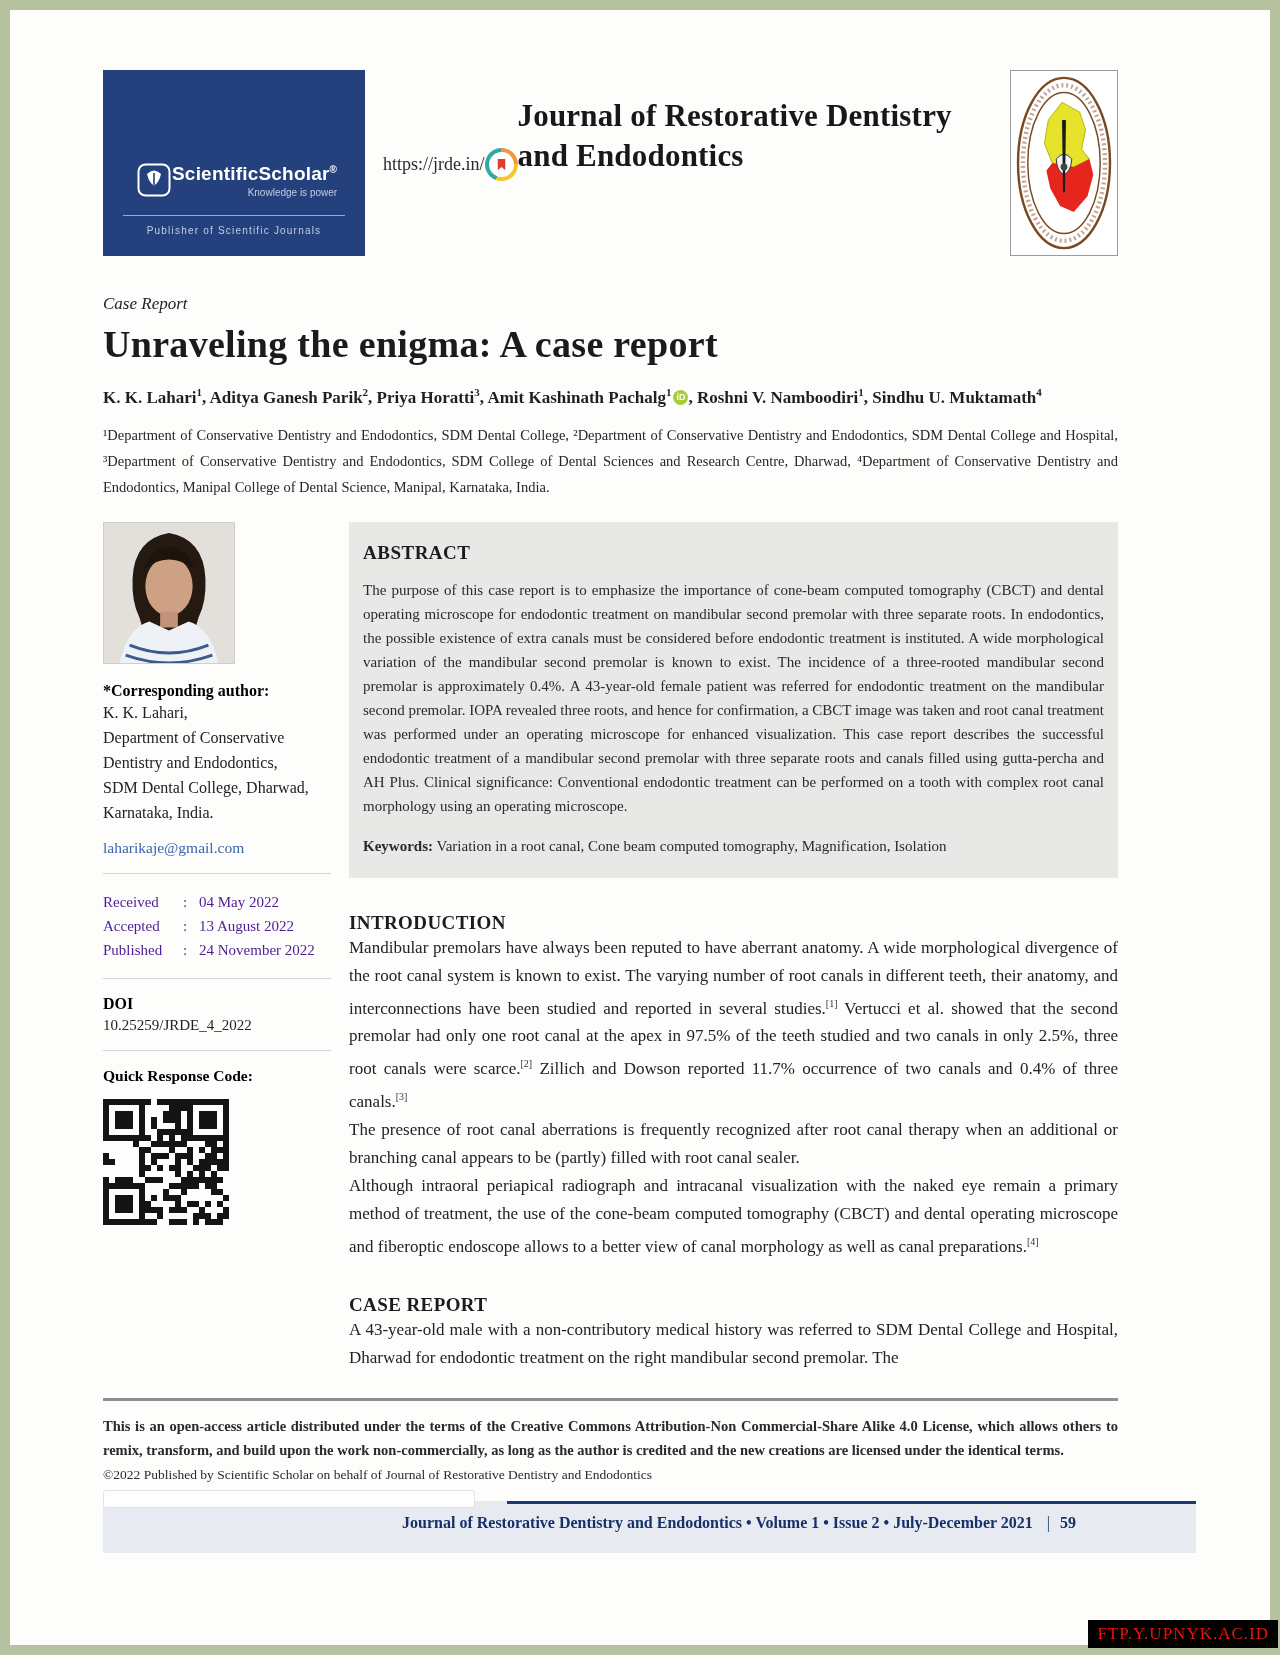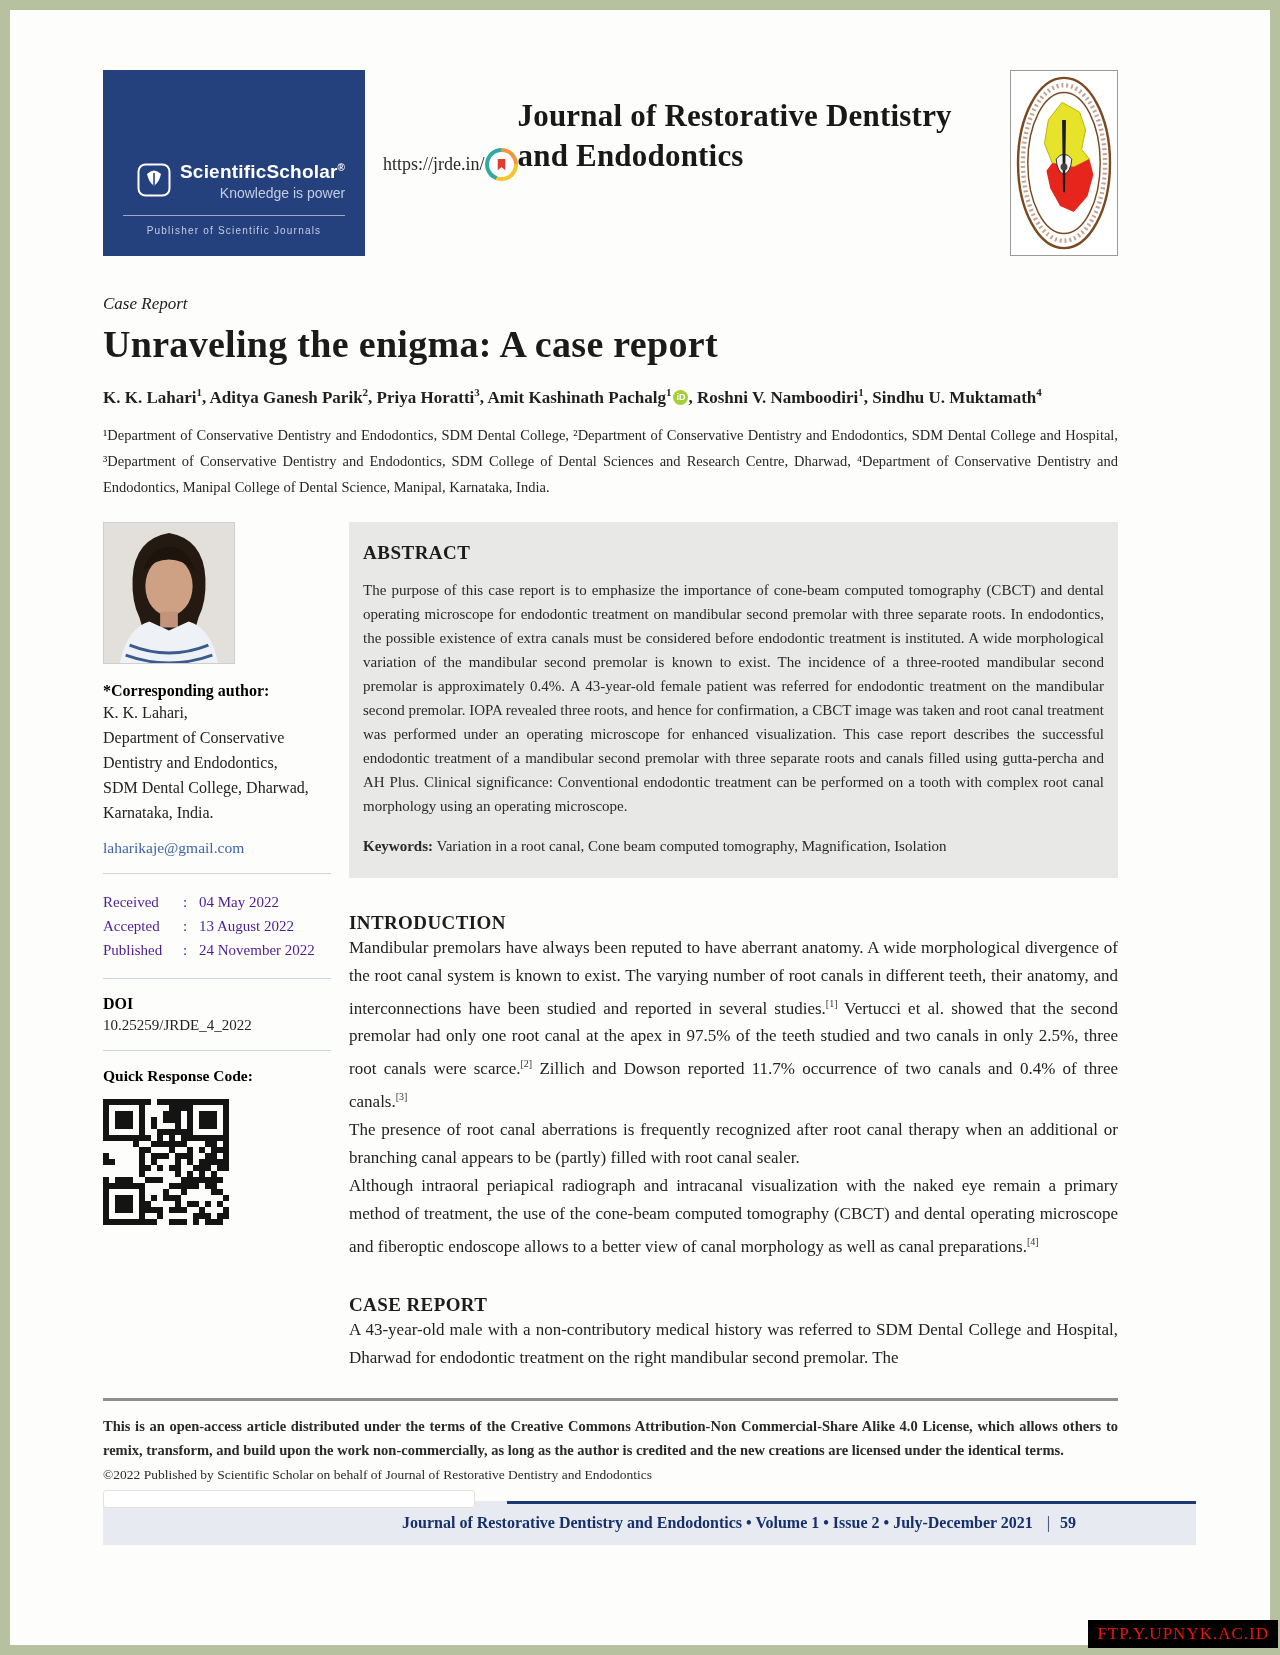--- a/index.html
+++ b/index.html
@@ -4,24 +4,24 @@
 <style>
   * { box-sizing: border-box; margin: 0; padding: 0; }
   body { font-family: "Liberation Serif", serif; }
 
   .frame { width: 1280px; height: 1655px; background: #b6c1a0; padding: 10px; position: relative; }
   .page  { width: 100%; height: 100%; background: #fdfdfc; padding: 60px 152px 0 93px; position: relative; overflow: hidden; }
 
   
   .masthead { display: flex; gap: 18px; height: 186px; align-items: stretch; }
   .logo-box { flex: 0 0 262px; background: #24407d; color: #fff; display: flex; flex-direction: column; justify-content: flex-end; padding: 16px 18px 20px; }
-  .logo-row { display: flex; align-items: flex-end; gap: 9px; padding-left: 16px; }
+  .logo-row { display: flex; align-items: flex-start; gap: 1px; padding-left: 16px; }
   .logo-text-main { font-family: "Liberation Sans", sans-serif; font-weight: bold; font-size: 19px; letter-spacing: .2px; }
   .logo-text-main sup { font-size: 10px; }
-  .logo-tagline { font-family: "Liberation Sans", sans-serif; font-size: 14px; color: #c3cde4; text-align: right; margin-top: 2px; }
+  .logo-tagline { font-family: "Liberation Sans", sans-serif; font-size: 10px; color: #c3cde4; text-align: right; margin-top: 2px; }
   .logo-rule { height: 1px; background: rgba(255,255,255,.55); margin: 14px 2px 9px; }
   .logo-subtitle { font-family: "Liberation Sans", sans-serif; font-size: 10px; letter-spacing: 1.2px; color: #c3cde4; text-align: center; }
 
   .mast-center { flex: 1; display: flex; flex-direction: row; min-width: 0; }
   .url-row { display: flex; align-items: center; justify-content: space-between; margin-top: 2px; }
   .mast-url { font-size: 18px; color: #2a2a2a; }
   .bm-ring { width: 33px; height: 33px; border-radius: 50%;
              background: conic-gradient(#f0973c 0 90deg, #f4c52e 90deg 200deg, #31a8a2 200deg 360deg);
              display: flex; align-items: center; justify-content: center; cursor: pointer; }
   .bm-inner { width: 25px; height: 25px; border-radius: 50%; background: #fff; display: flex; align-items: center; justify-content: center; }
@@ -71,21 +71,21 @@
   
   .section-heading { margin-top: 34px; font-size: 19px; font-weight: bold; letter-spacing: .4px; color: #1c1c1c; }
   .para { font-size: 17px; line-height: 28px; text-align: justify; color: #222; }
   .para sup.ref, .abstract sup.ref { font-size: 10px; color: #333; }
 
   
   .foot-rule { height: 3px; background: #8f8f8f; margin-top: 26px; }
   .license { margin-top: 13px; font-size: 14.5px; line-height: 24px; text-align: justify; color: #2a2a2a; font-weight: bold; }
   .copyright { margin-top: 5px; font-size: 13.5px; color: #2a2a2a; }
 
-  .strip { margin-top: 18px; margin-right: -78px; height: 44px; background: #e7ebf1; position: relative; }
+  .strip { margin-top: 18px; margin-right: -78px; height: 52px; background: #e7ebf1; position: relative; }
   .strip-line { position: absolute; top: 0; left: 37%; right: 0; height: 3px; background: #1d3a75; }
   .strip-white { position: absolute; top: -11px; left: 0; width: 372px; height: 18px; background: #fff; border: 1px solid #e2e2e2; border-radius: 3px; }
   .strip-text { position: absolute; top: 13px; right: 120px; font-size: 16px; font-weight: bold; color: #15306b; white-space: nowrap; }
   .strip-text .pgsep { margin: 0 10px 0 14px; font-weight: normal; }
 
   .watermark { position: absolute; right: 2px; bottom: 7px; background: #000; color: #ee1111;
                font-family: Liberation Serif, serif; font-size: 17px; padding: 4px 9px 4px; letter-spacing: 1px; }
 </style>
 </head>
 <body>

